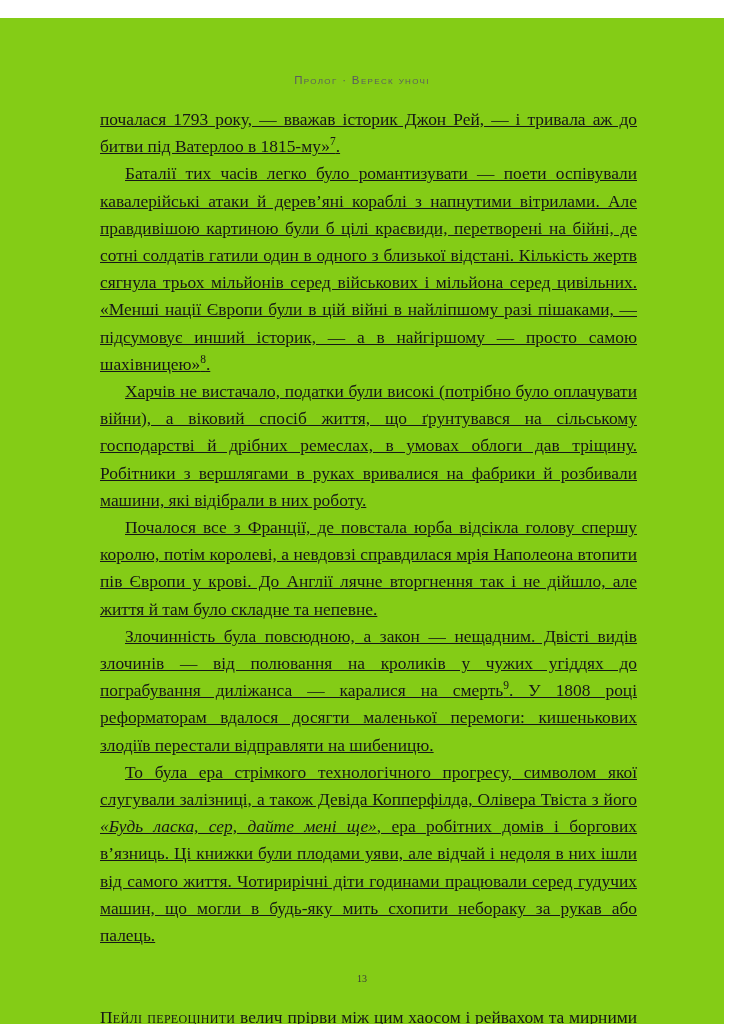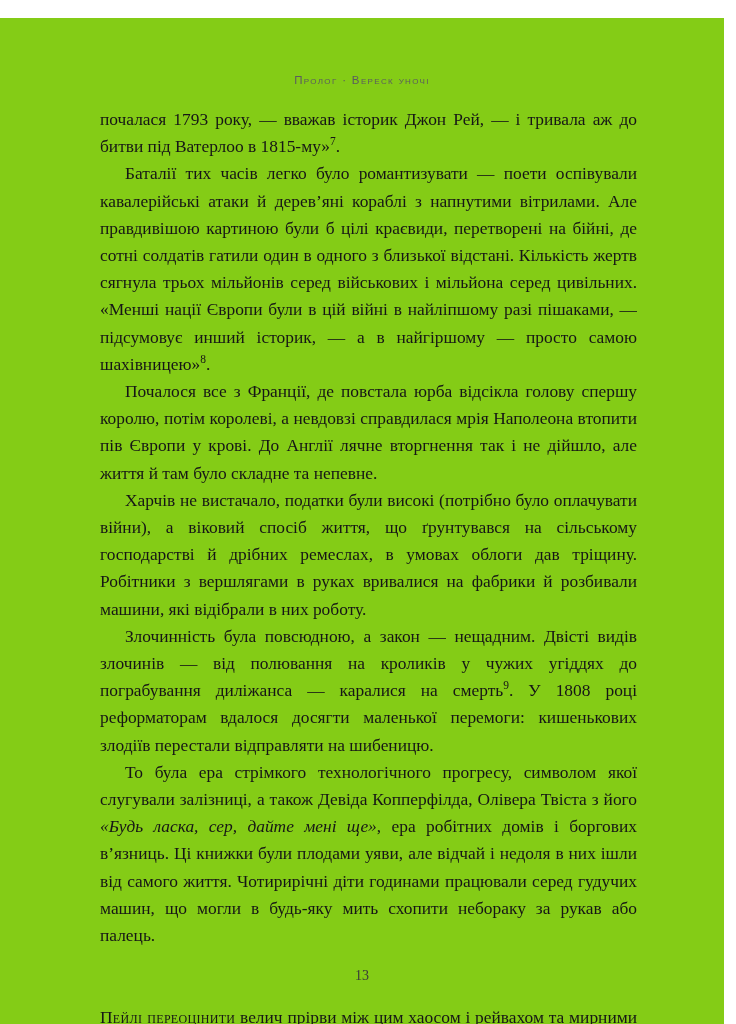--- a/index.html
+++ b/index.html
@@ -45,20 +45,21 @@
     color: #161616;
     text-align: justify;
     text-justify: inter-word;
     hyphens: manual;
     -webkit-hyphens: manual;
   }
 
   .para {
     margin: 0;
     text-indent: 25px;
+    text-decoration: underline;
   }
 
   .para.no-indent {
     text-indent: 0;
   }
 
   
   .para.continuation {
     text-indent: 0;
   }
@@ -83,37 +84,37 @@
   }
 
   
   .folio {
     position: absolute;
     bottom: 58px;
     left: 0;
     right: 0;
     text-align: center;
     font-family: "Liberation Serif", "DejaVu Serif", serif;
-    font-size: 14px;
+    font-size: 10px;
     color: #3a3a3a;
   }
 </style>
 </head>
 <body>
 
 <div class="page">
 
   <div class="running-header">Пролог · Вереск уночі</div>
 
   <div class="text-block">
 
   <p class="para continuation">почалася 1793 року, — вважав історик Джон Рей, — і тривала аж до битви під Ватерлоо в 1815-му»<sup class="footnote-ref">7</sup>.</p>
       <p class="para">Баталії тих часів легко було романтизувати — поети оспівували кавалерійські атаки й дерев’яні кораблі з напнутими вітрилами. Але правдивішою картиною були б цілі краєвиди, перетворені на бійні, де сотні солдатів гатили один в одного з близької відстані. Кількість жертв сягнула трьох мільйонів серед військових і мільйона серед цивільних. «Менші нації Європи були в цій війні в найліпшому разі пішаками, — підсумовує инший історик, — а в найгіршому — просто самою шахівницею»<sup class="footnote-ref">8</sup>.</p>
+      <p class="para">Харчів не вистачало, податки були високі (потрібно було оплачувати війни), а віковий спосіб життя, що ґрунтувався на сільському господарстві й дрібних ремеслах, в умовах облоги дав тріщину. Робітники з вершлягами в руках вривалися на фабрики й розбивали машини, які відібрали в них роботу.</p>
       <p class="para">Почалося все з Франції, де повстала юрба відсікла голову спершу королю, потім королеві, а невдовзі справдилася мрія Наполеона втопити пів Європи у крові. До Англії лячне вторгнення так і не дійшло, але життя й там було складне та непевне.</p>
-      <p class="para">Харчів не вистачало, податки були високі (потрібно було оплачувати війни), а віковий спосіб життя, що ґрунтувався на сільському господарстві й дрібних ремеслах, в умовах облоги дав тріщину. Робітники з вершлягами в руках вривалися на фабрики й розбивали машини, які відібрали в них роботу.</p>
       <p class="para">Злочинність була повсюдною, а закон — нещадним. Двісті видів злочинів — від полювання на кроликів у чужих угіддях до пограбування диліжанса — каралися на смерть<sup class="footnote-ref">9</sup>. У 1808 році реформаторам вдалося досягти маленької перемоги: кишенькових злодіїв перестали відправляти на шибеницю.</p>
       <p class="para">То була ера стрімкого технологічного прогресу, символом якої слугували залізниці, а також Девіда Копперфілда, Олівера Твіста з його <em class="book-title">«Будь ласка, сер, дайте мені ще»</em>, ера робітних домів і боргових в’язниць. Ці книжки були плодами уяви, але відчай і недоля в них ішли від самого життя. Чотирирічні діти годинами працювали серед гудучих машин, що могли в будь-яку мить схопити небораку за рукав або палець.</p>
       <div class="section-break"></div>
       <p class="para no-indent"><span class="smallcaps-lead">Пейлі переоцінити</span> велич прірви між цим хаосом і рейвахом та мирними безтурботними сценами природи, що їх із такою любов’ю описав Пейлі. Упродовж історії ритм життя багатьох</p>
     </div>
 
   <div class="folio">13</div>
 
 </div>
 

